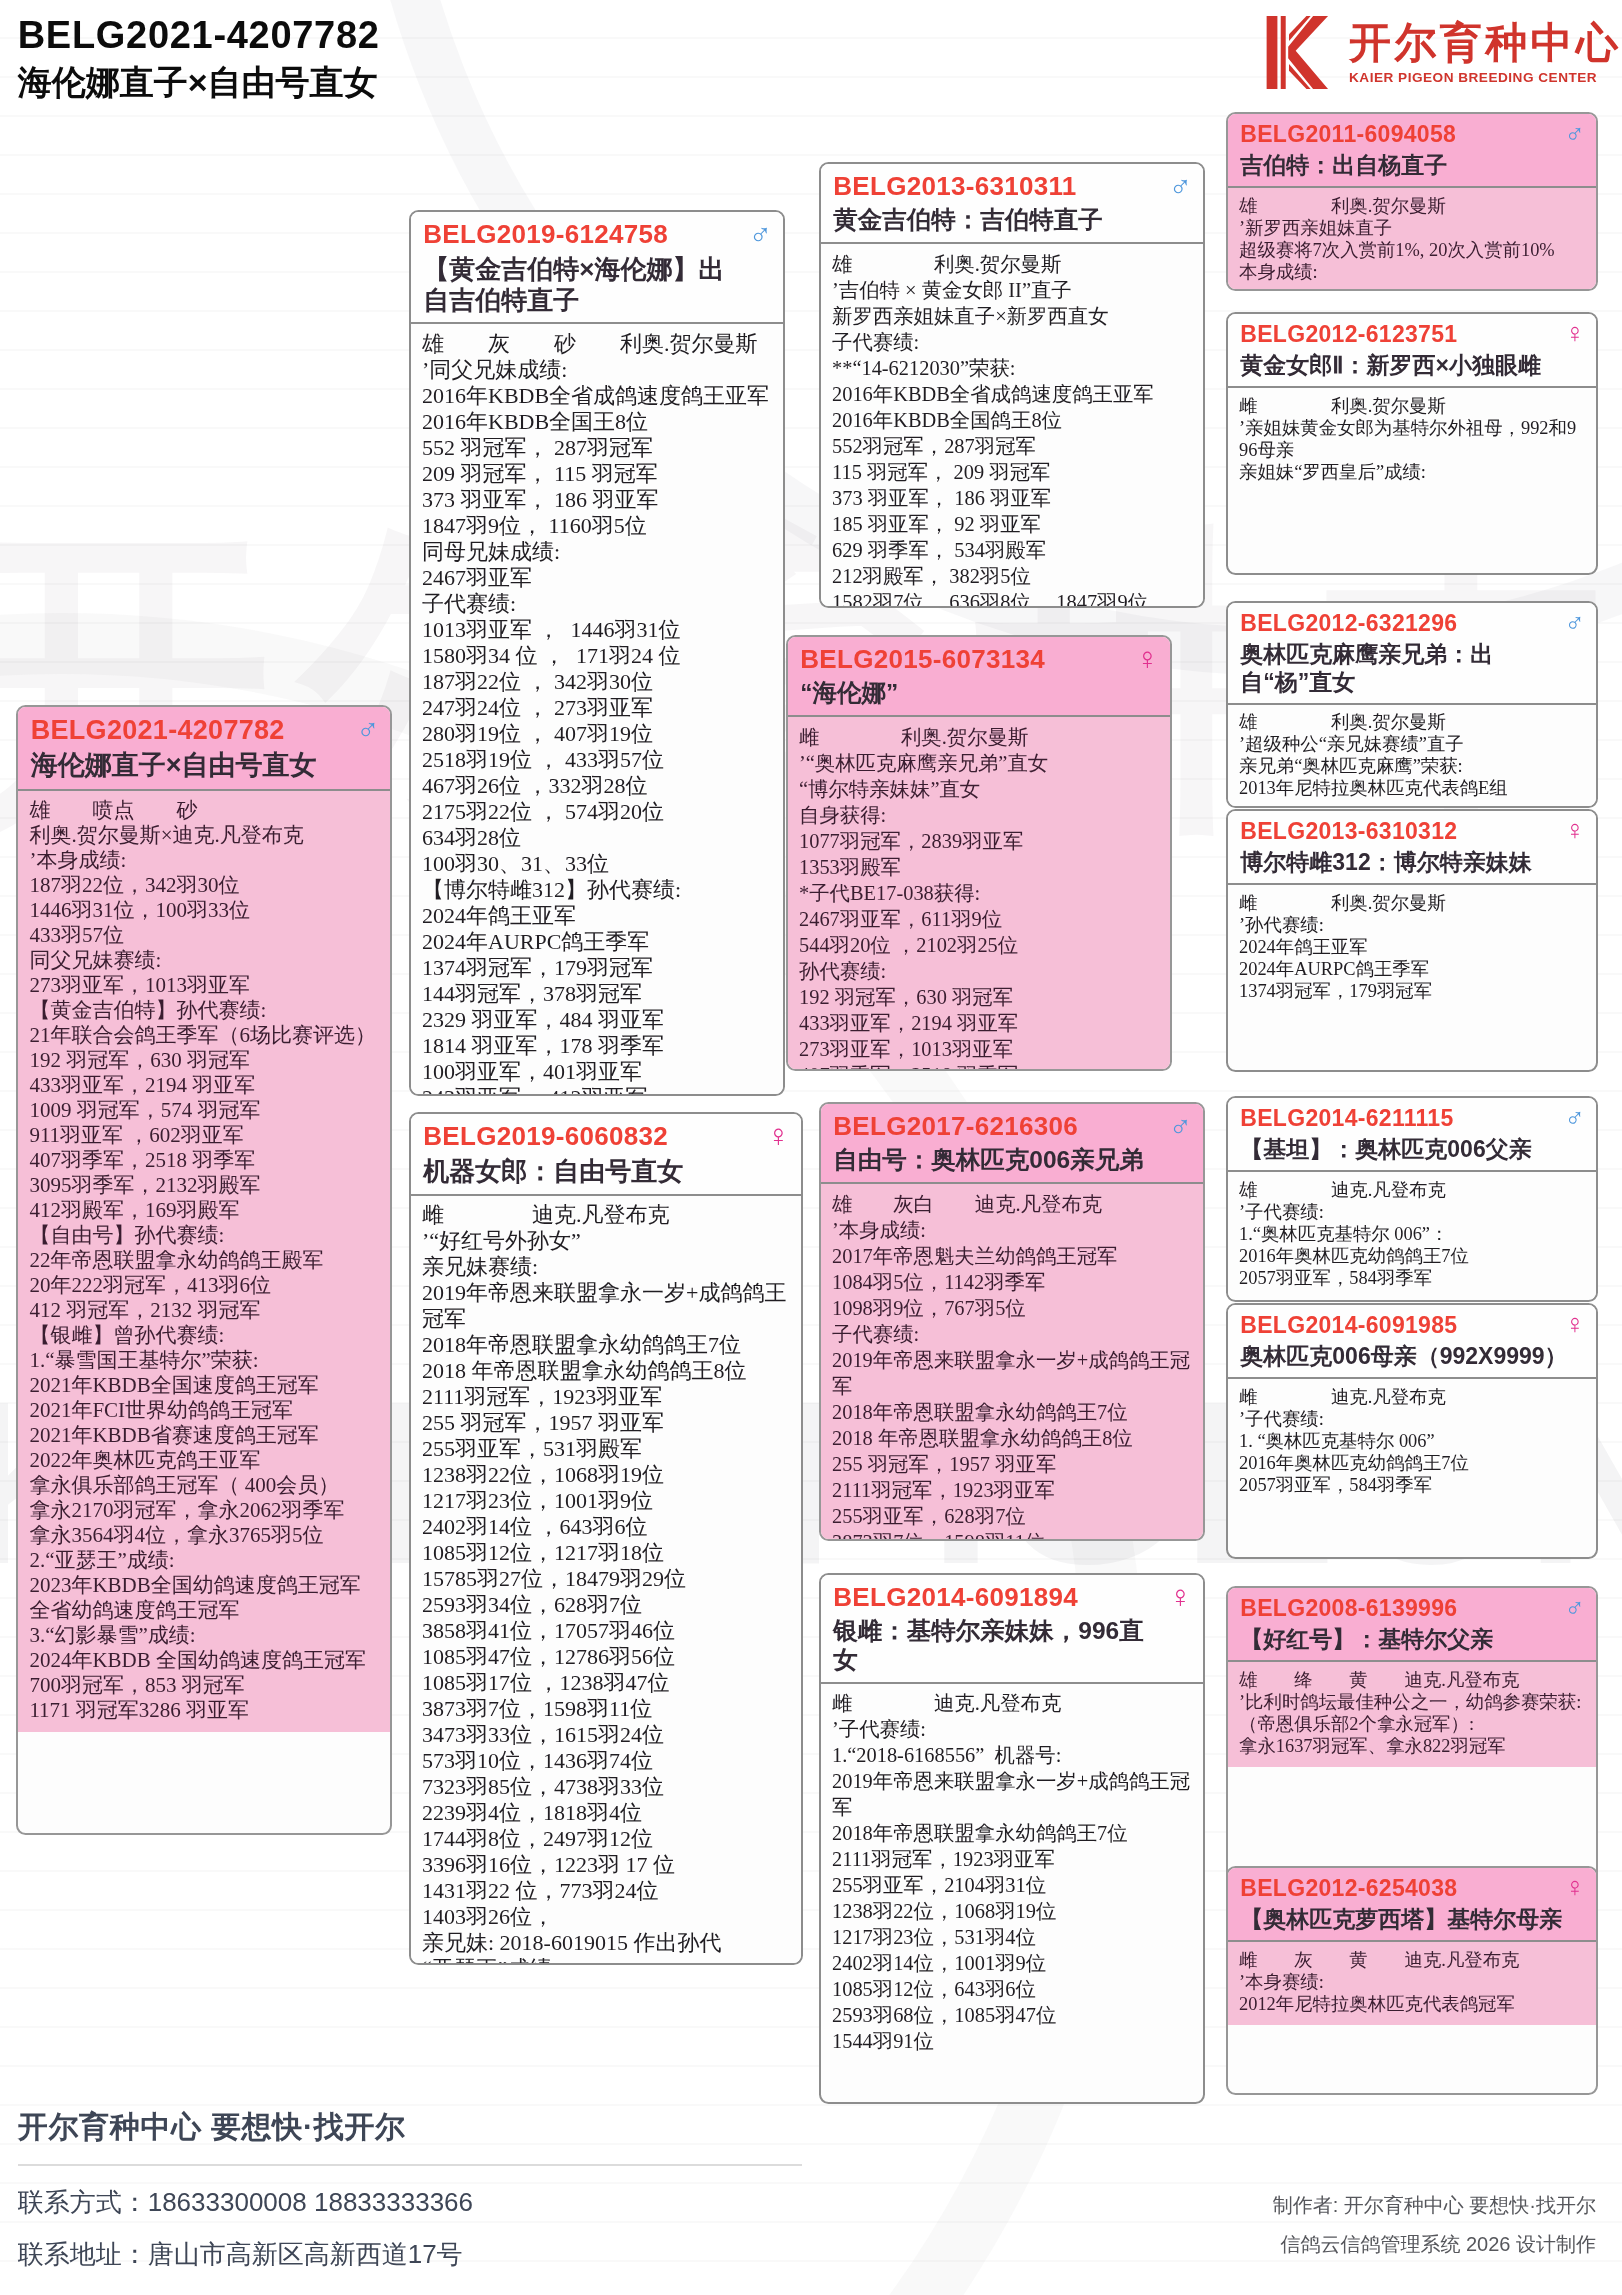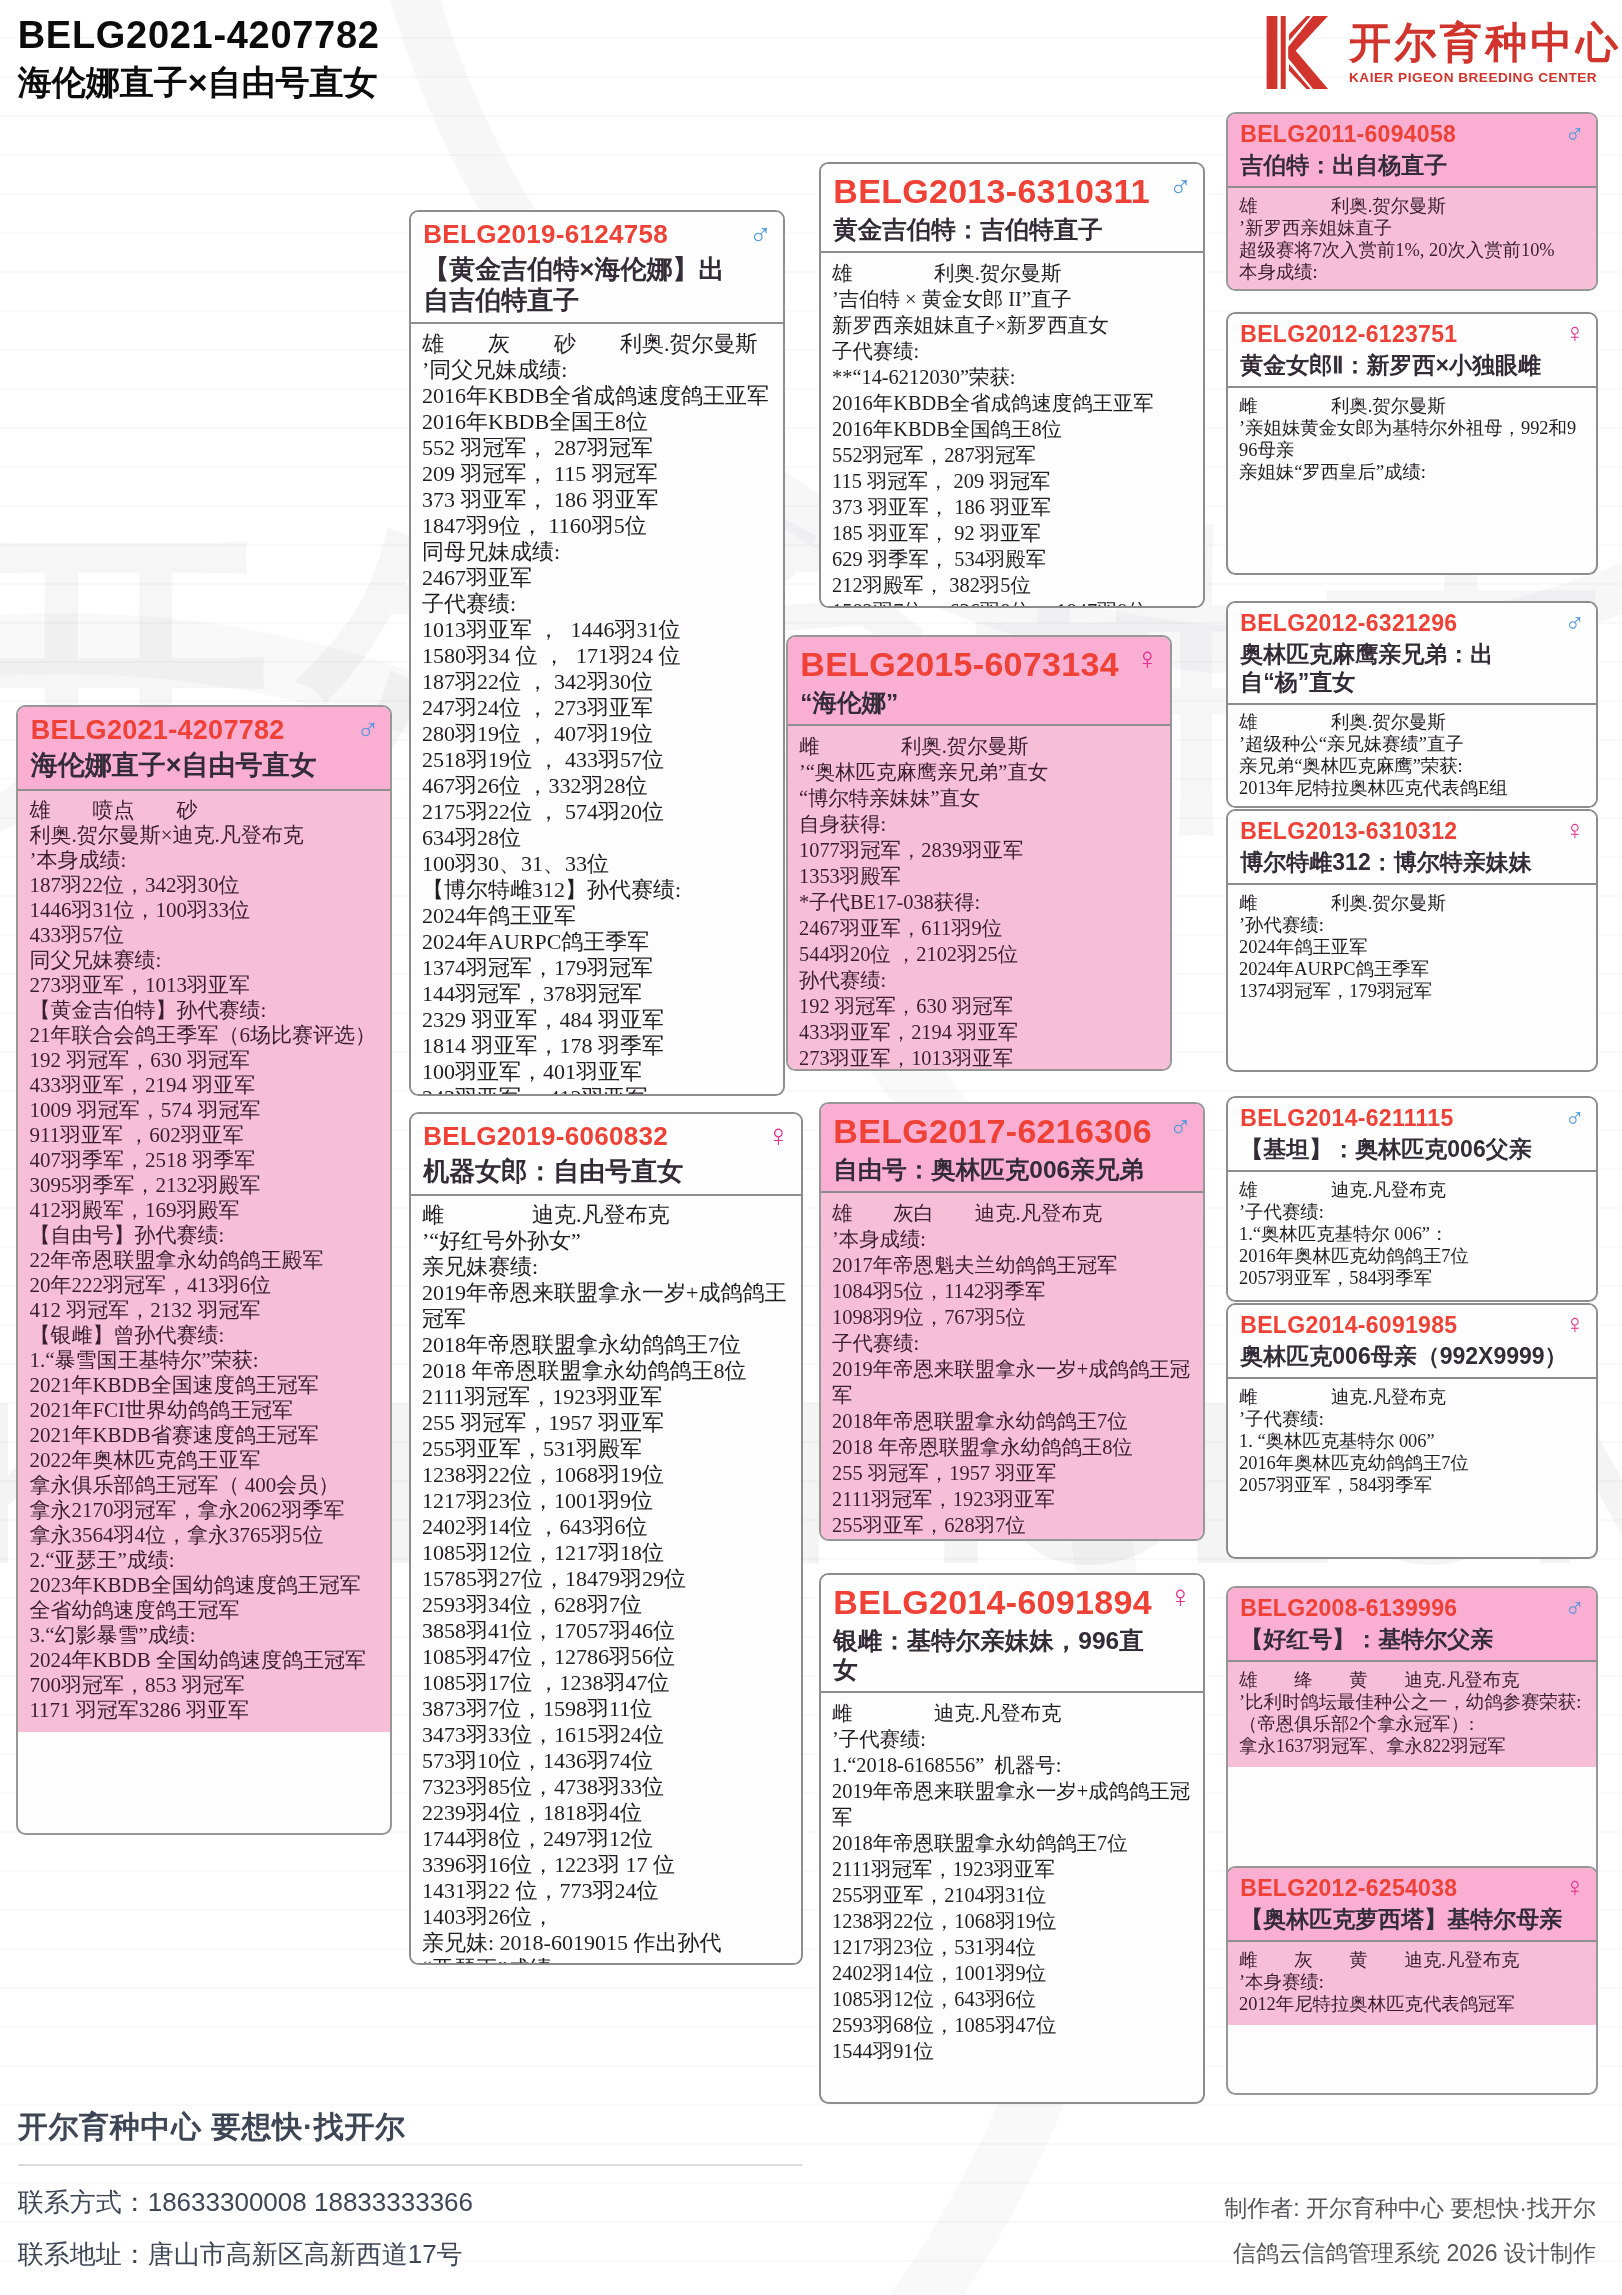--- a/index.html
+++ b/index.html
@@ -43,32 +43,32 @@
   .sex.female{color:#e1308f}
   .white .box-header{background:#fefefe}
   .white .box-body{background:#fdfdfd}
   .pink .box-header{background:#f9aed2}
   .pink .box-body{background:#f6bfd7;color:#3a1d30}
   .pink{border-color:#979797}
 
   
   .c1 .ring{font-size:27px}.c1 .title{font-size:27px}.c1 .box-body{font-size:21px;line-height:25px}
   .c2 .ring{font-size:26px}.c2 .title{font-size:26px}.c2 .box-body{font-size:22px;line-height:26px}
-  .c3 .ring{font-size:34px}.c3 .title{font-size:24.5px}.c3 .box-body{font-size:20.4px;line-height:26px}
+  .c3 .ring{font-size:26px}.c3 .title{font-size:24.5px}.c3 .box-body{font-size:20.4px;line-height:26px}
   .c4 .ring{font-size:23px}.c4 .title{font-size:23px}.c4 .box-body{font-size:18.4px;line-height:22px}
   .c4 .box-header{padding-right:20px}
   .c4 .sex{font-size:27px}
 
   
   .footer-left{position:absolute;left:17.7px;top:2107px;width:784px;z-index:3}
   .brand{font-size:30px;font-weight:bold;color:#3e4656;letter-spacing:0.7px}
   .footer-divider{height:2px;background:#dcdcdc;margin:16.4px 0 19px}
   .contact-row{font-size:26px;color:#3e4656;margin-bottom:16.4px}
   .footer-right{position:absolute;right:27px;top:2186px;text-align:right;z-index:3;
-                font-size:23px;color:#56575c;line-height:1.95}
+                font-size:20px;color:#56575c;line-height:1.95}
 </style>
 </head>
 <body>
 
 <div class="swoosh s1"></div>
 <div class="swoosh s2"></div>
 <div class="wm wm-cn">开尔育种中心</div>
 <div class="wm wm-en">KAIER PIGEON BREEDING CENTER</div>
 
 <div class="page-header">

